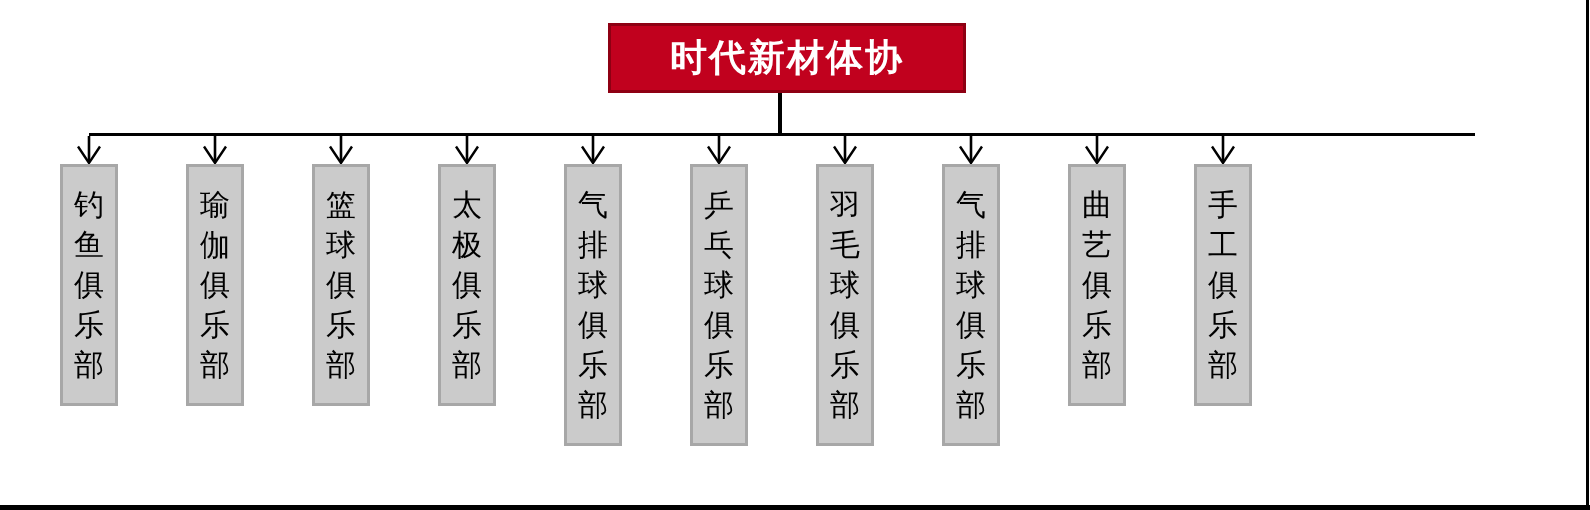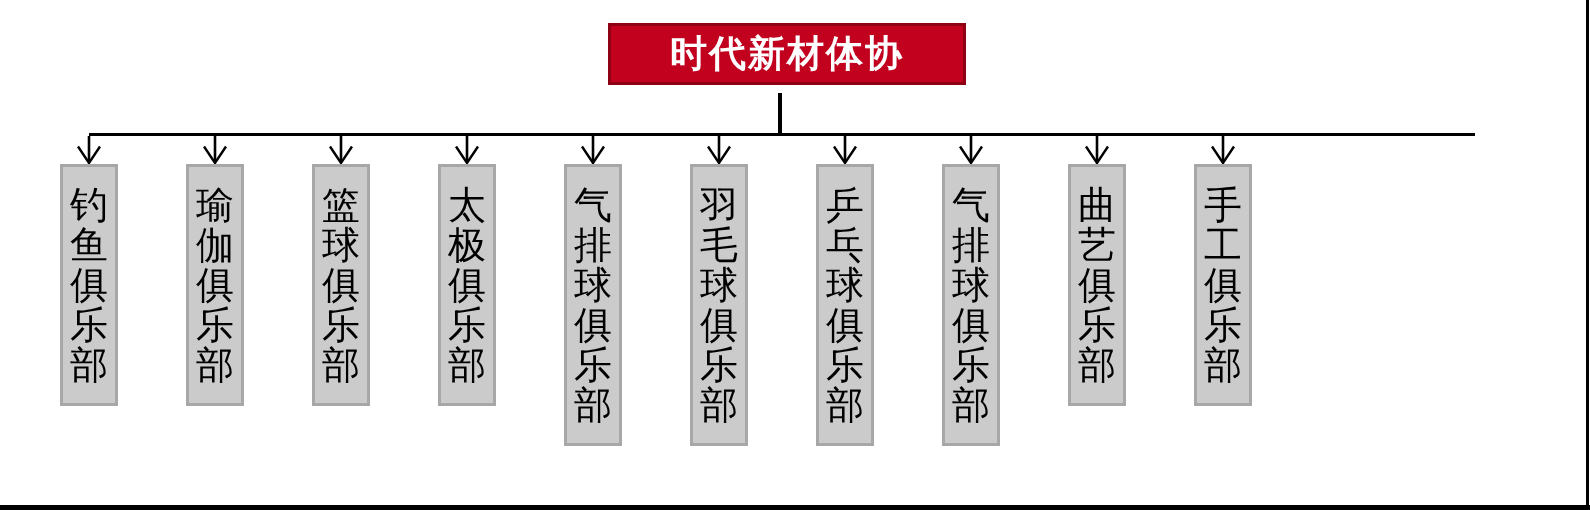--- a/index.html
+++ b/index.html
@@ -8,21 +8,21 @@
     width: 1590px;
     height: 510px;
     background: #ffffff;
     font-family: "Liberation Sans", sans-serif;
     overflow: hidden;
   }
   
   .root-node {
     position: absolute;
     left: 608px; top: 23px;
-    width: 358px; height: 62px;
+    width: 358px; height: 70px;
     box-sizing: border-box;
     background: var(--root-fill, #C1011E);
     border: 3px solid var(--root-border, #8E0013);
     display: flex; align-items: center; justify-content: center;
   }
   .root-label {
     color: var(--root-text, #ffffff);
     font-size: 37px;
     font-weight: bold;
     letter-spacing: 2px;
@@ -58,21 +58,21 @@
   .club-node {
     width: 58px;
     box-sizing: border-box;
     background: var(--child-fill, #CBCBCB);
     border: 3px solid var(--child-border, #A7A7A7);
     padding: 18px 0;
   }
   .club-label {
     display: block;
     color: var(--child-text, #000000);
-    font-size: 38px;
+    font-size: 30px;
     line-height: 40px;
     text-align: center;
     word-break: break-all;
     line-break: anywhere;
   }
   
   .edge-right {
     position: absolute;
     left: 1586px; top: 0;
     width: 3px; height: 510px;
@@ -149,31 +149,31 @@
           <span class="club-label">气排球俱乐部</span>
         </div>
       </div>
 
       <div class="club-col">
         <svg class="arrow-svg" width="30" height="28" viewBox="0 0 30 28">
           <line x1="15" y1="0" x2="15" y2="25" stroke="currentColor" stroke-width="2.6"></line>
           <polyline points="4,10.5 15,27 26,10.5" fill="none" stroke="currentColor" stroke-width="2.4"></polyline>
         </svg>
         <div class="club-node">
+          <span class="club-label">乒乓球俱乐部</span>
+        </div>
+      </div>
+
+      <div class="club-col">
+        <svg class="arrow-svg" width="30" height="28" viewBox="0 0 30 28">
+          <line x1="15" y1="0" x2="15" y2="25" stroke="currentColor" stroke-width="2.6"></line>
+          <polyline points="4,10.5 15,27 26,10.5" fill="none" stroke="currentColor" stroke-width="2.4"></polyline>
+        </svg>
+        <div class="club-node">
           <span class="club-label">羽毛球俱乐部</span>
-        </div>
-      </div>
-
-      <div class="club-col">
-        <svg class="arrow-svg" width="30" height="28" viewBox="0 0 30 28">
-          <line x1="15" y1="0" x2="15" y2="25" stroke="currentColor" stroke-width="2.6"></line>
-          <polyline points="4,10.5 15,27 26,10.5" fill="none" stroke="currentColor" stroke-width="2.4"></polyline>
-        </svg>
-        <div class="club-node">
-          <span class="club-label">乒乓球俱乐部</span>
         </div>
       </div>
 
 
       <div class="club-col">
         <svg class="arrow-svg" width="30" height="28" viewBox="0 0 30 28">
           <line x1="15" y1="0" x2="15" y2="25" stroke="currentColor" stroke-width="2.6"></line>
           <polyline points="4,10.5 15,27 26,10.5" fill="none" stroke="currentColor" stroke-width="2.4"></polyline>
         </svg>
         <div class="club-node">

